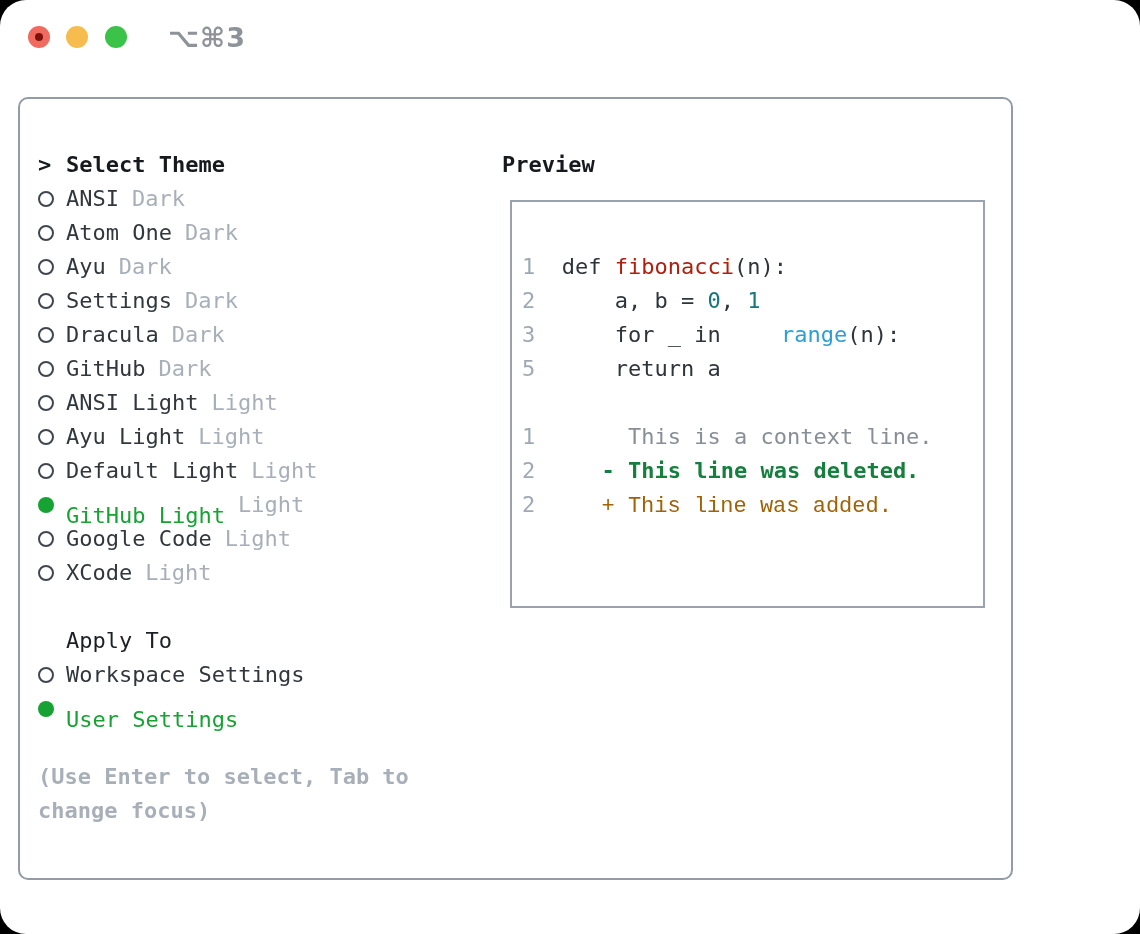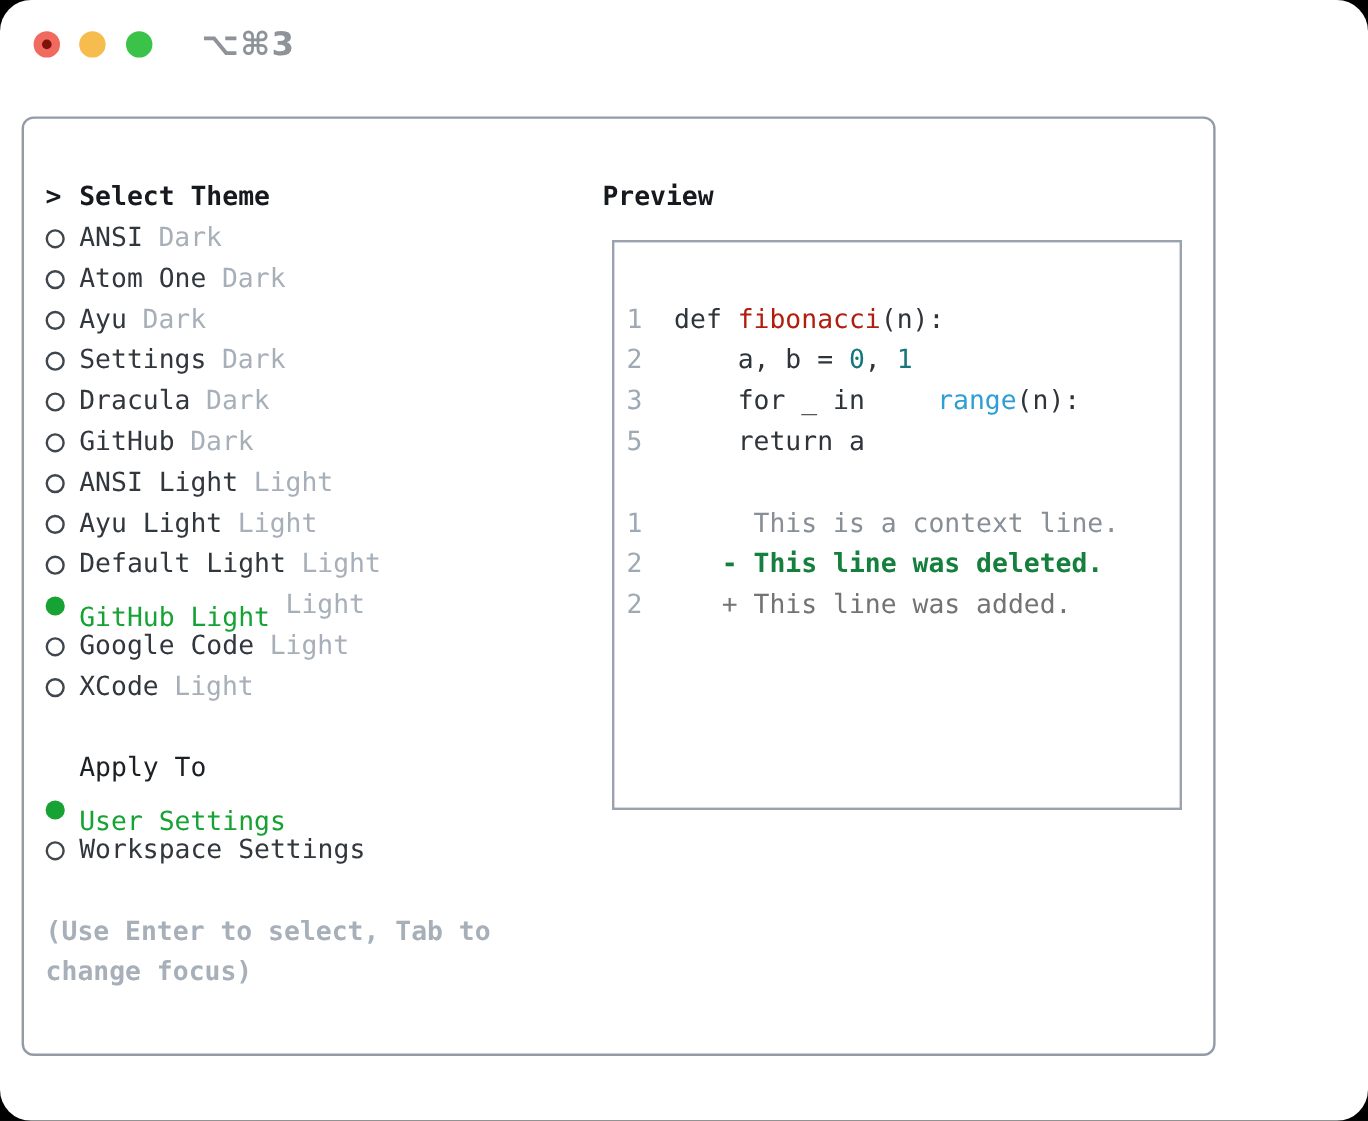--- a/index.html
+++ b/index.html
@@ -106,41 +106,41 @@
     font-size: 22px;
     line-height: 34px;
     font-weight: bold;
     color: #16191d;
   }
   #preview-box {
     position: absolute;
     left: 490px;
     top: 101px;
     width: 475px;
-    height: 475px;
+    height: 408px;
     border: 2px solid #9aa2ad;
     background: #ffffff;
     box-sizing: border-box;
     padding: 48px 0 0 10px;
     overflow: hidden;
   }
   .pline {
     font-size: 22px;
     line-height: 34px;
     height: 34px;
     white-space: pre;
   }
   .ln { color: #9fa9b4; }
   .seg-plain    { color: #2e343a; }
   .seg-function { color: #b01e0e; }
   .seg-literal  { color: #15767c; }
   .seg-builtin  { color: #2d9fd4; margin-left: 47px; }
   .seg-context  { color: #878e95; }
   .seg-deleted  { color: #15803d; font-weight: bold; }
-  .seg-added    { color: #737373; }
+  .seg-added    { color: #a16207; font-family: Liberation Mono, monospace; }
 </style>
 </head>
 <body>
 
 <div id="window">
 
   <span class="traffic red">
     <span class="innerdot"></span>
   </span>
   <span class="traffic yellow"></span>
@@ -172,22 +172,22 @@
         </div>
 
       <div class="spacer"></div>
 
       <div class="row">
         <span class="marker"></span>
         <span class="apply-header">Apply To</span>
       </div>
 
       <div>
+          <div class="row"><span class="marker"><span class="ring"></span></span><span class="opt-label">Workspace Settings</span></div>
           <div class="row selected"><span class="marker"><span class="dot"></span></span><span class="opt-label">User Settings</span></div>
-          <div class="row"><span class="marker"><span class="ring"></span></span><span class="opt-label">Workspace Settings</span></div>
         </div>
 
       <div class="spacer"></div>
 
       <div class="help">
           <div class="row">(Use Enter to select, Tab to</div>
           <div class="row">change focus)</div>
         </div>
     </div>
 

